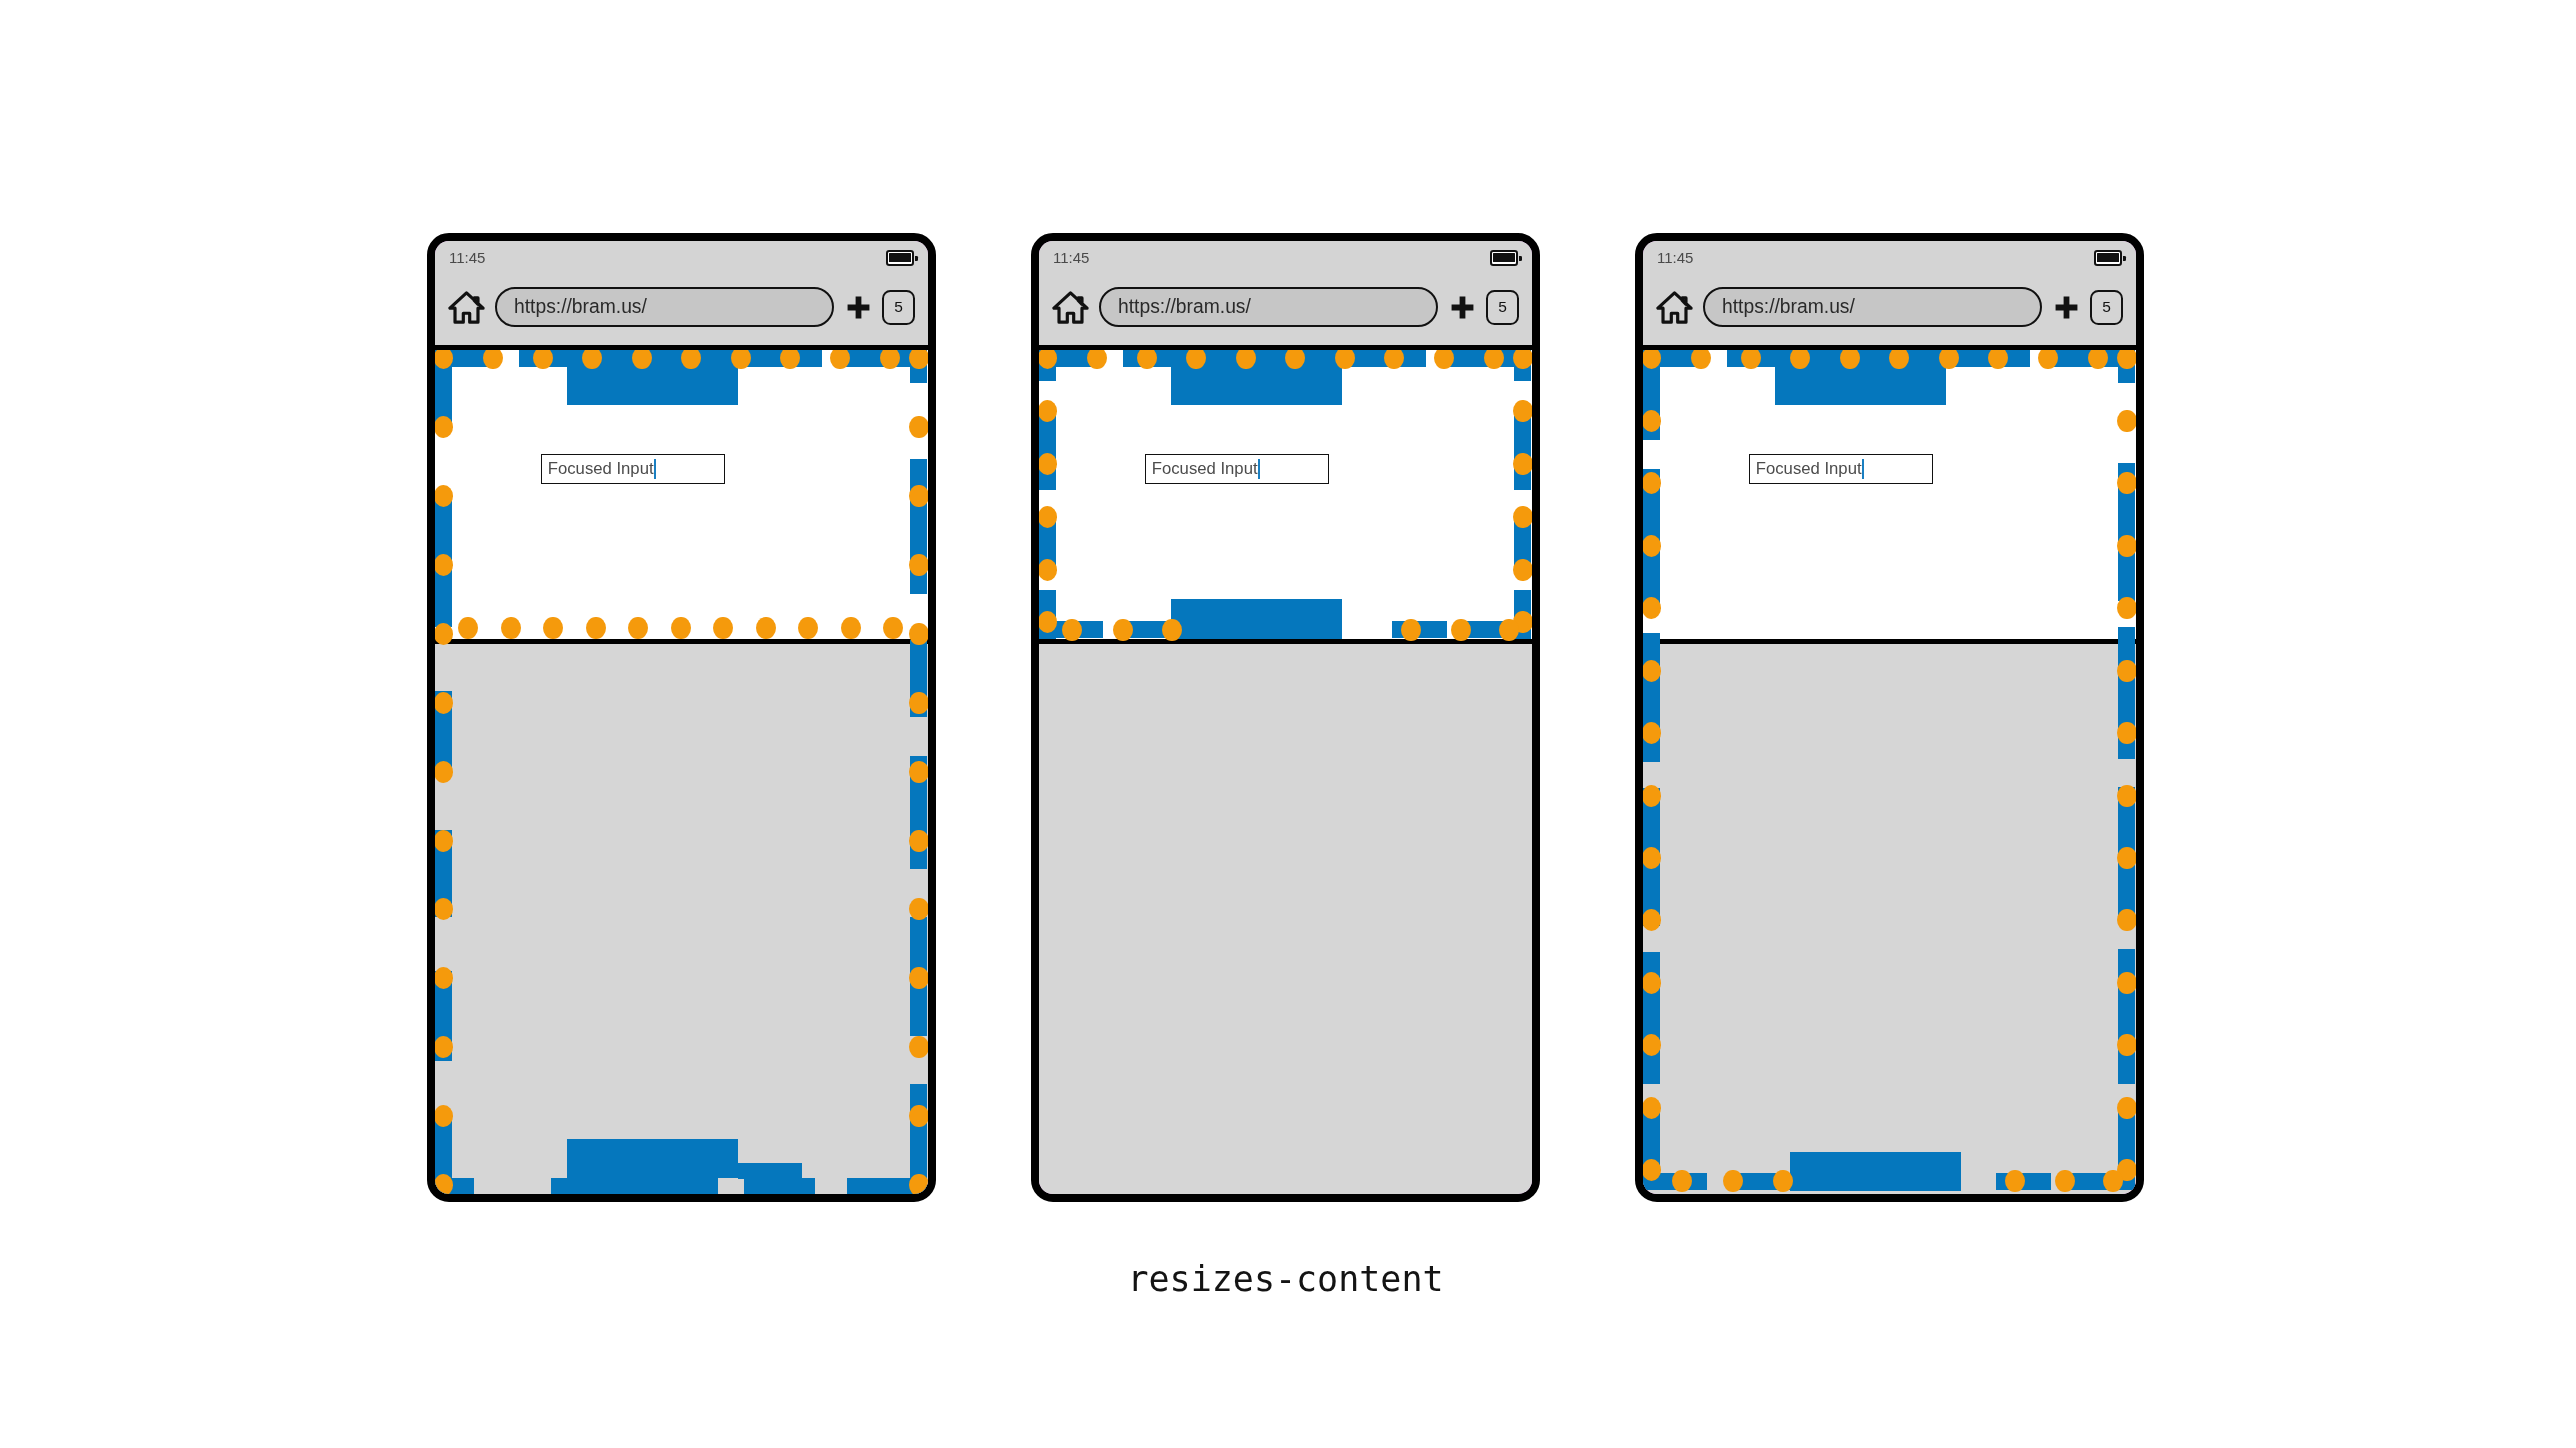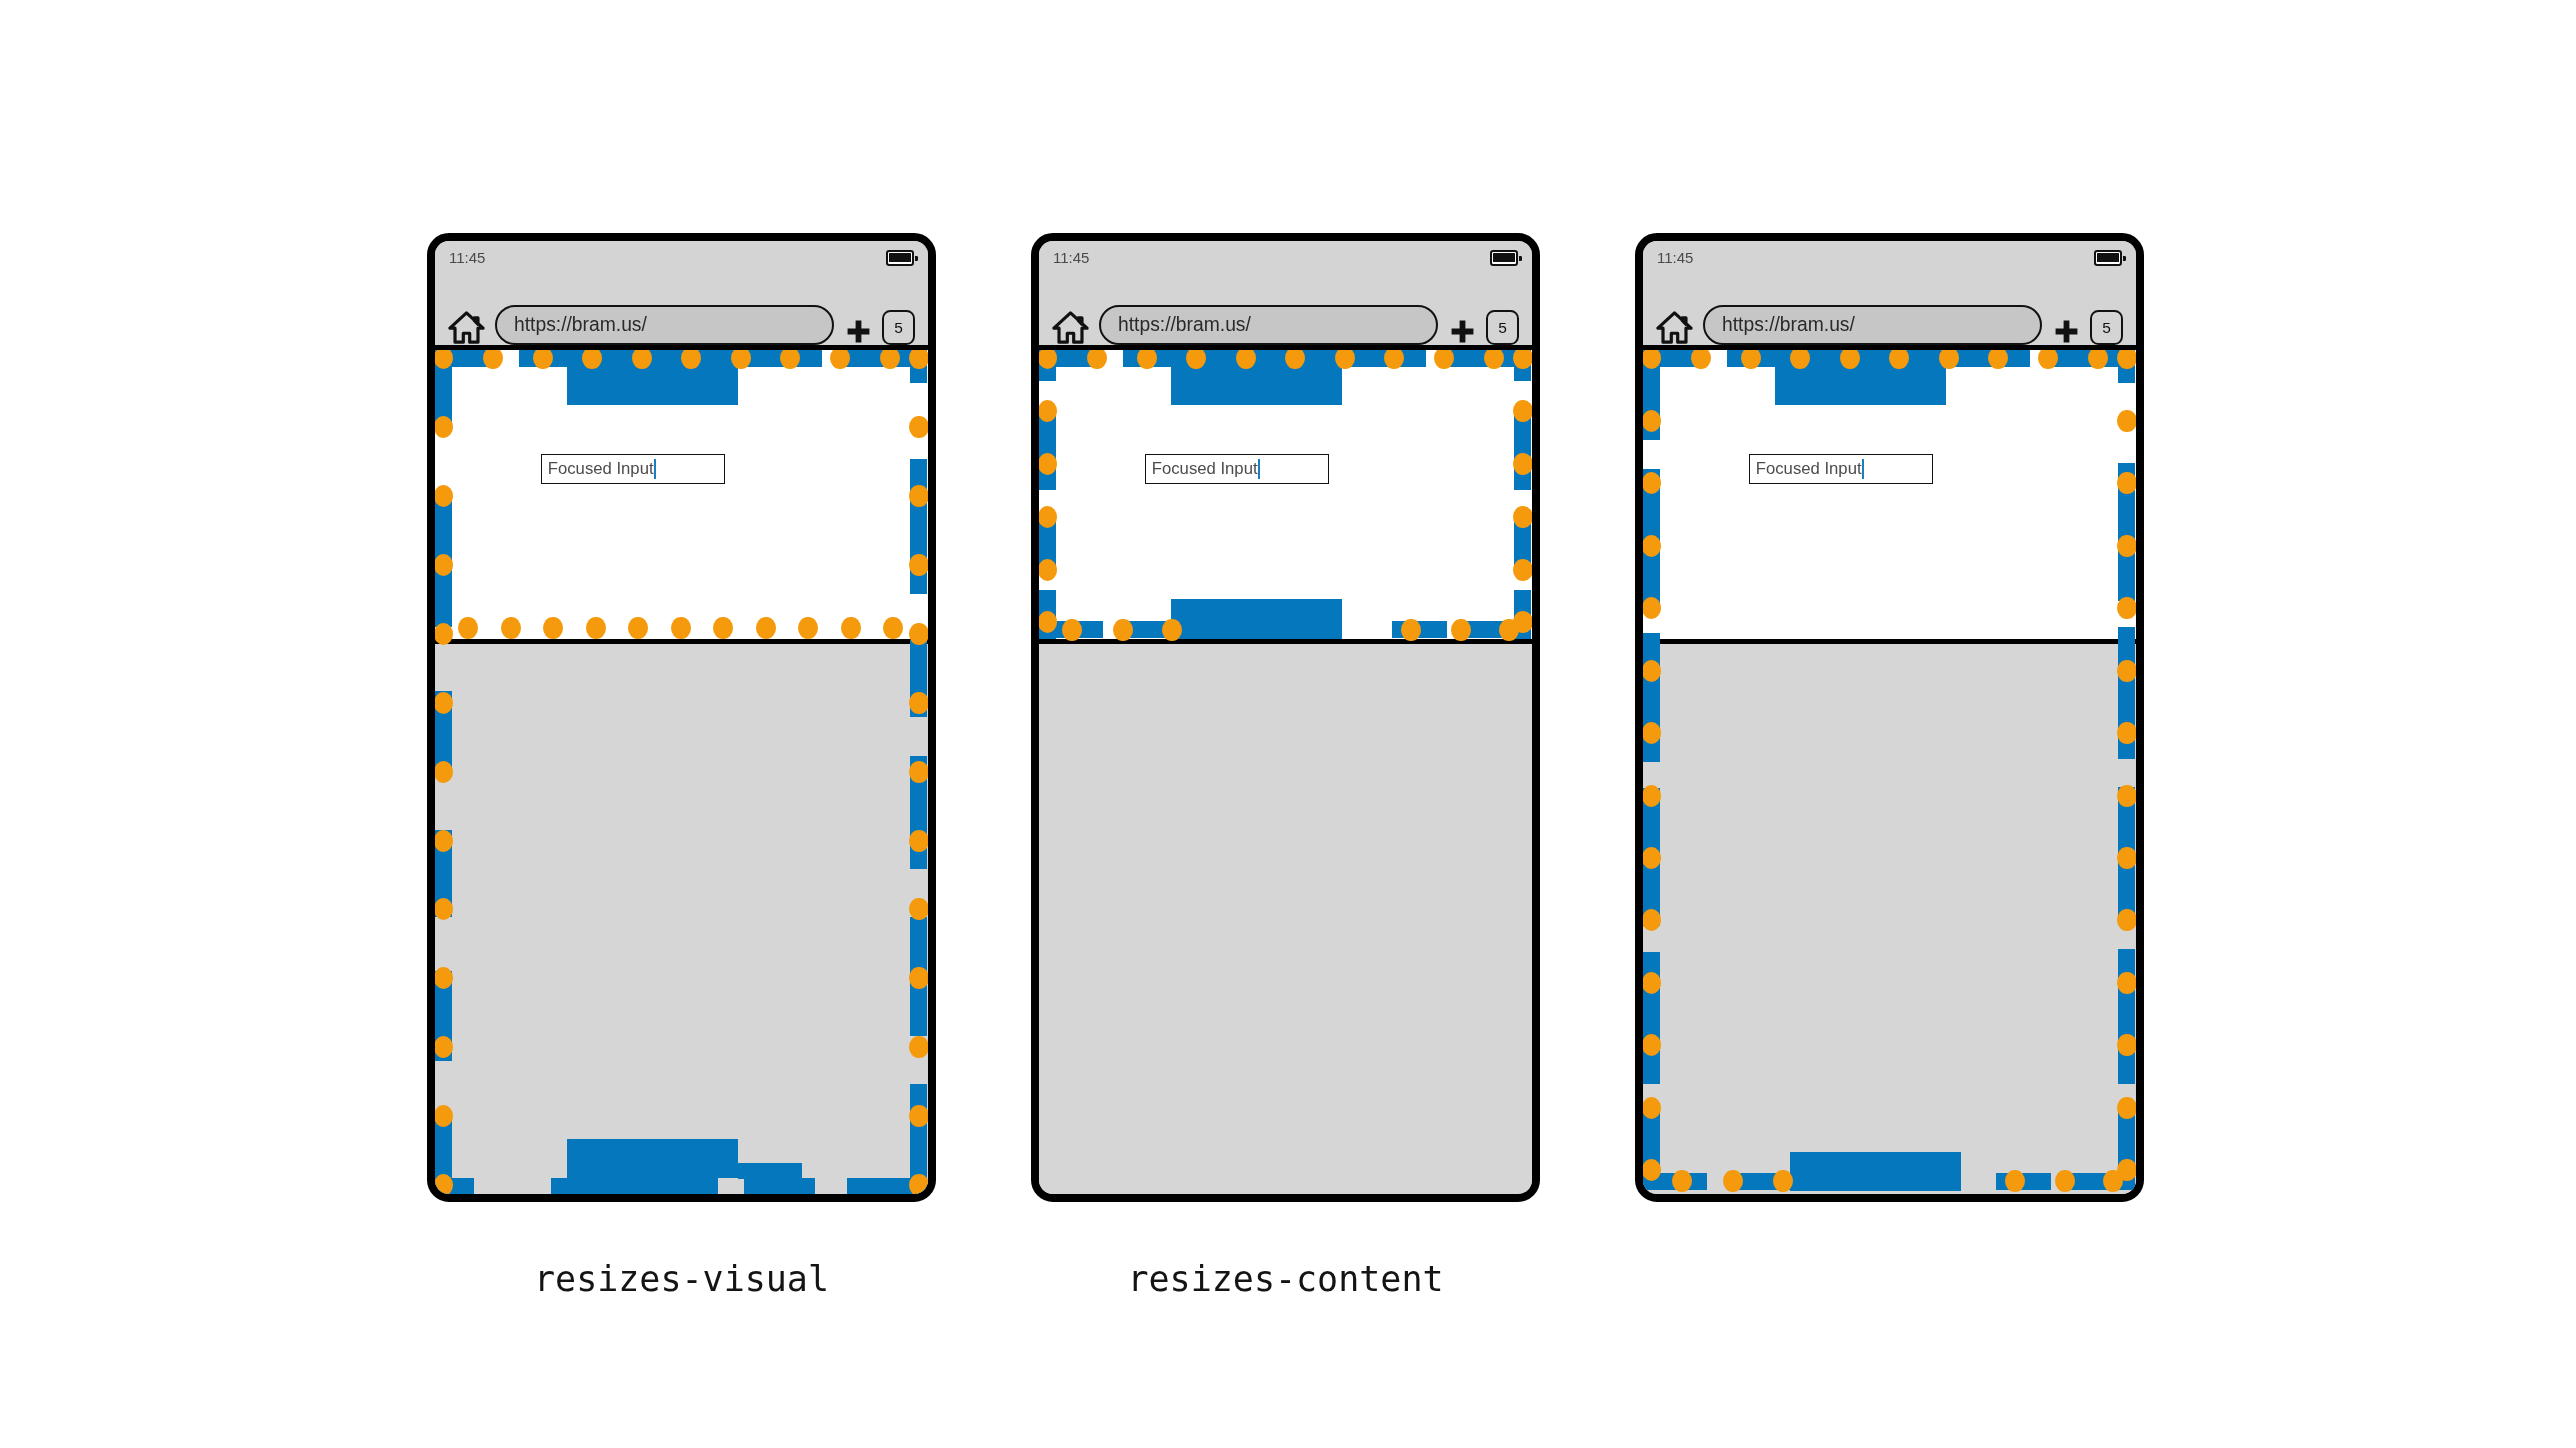--- a/index.html
+++ b/index.html
@@ -77,21 +77,21 @@
     width: 3.2px; height: 5.2px;
     background: #111111;
     border-radius: 0 1.3px 1.3px 0;
   }
 
   .toolbar {
     position: absolute;
     left: 0; right: 0; top: 28px;
     height: 76px;
     display: flex;
-    align-items: flex-end;
+    align-items: center;
     gap: 10.3px;
     padding: 0 13px;
   }
   .home-icon { flex: 0 0 auto; width: 37px; height: 35px; display: block; }
   .urlbar {
     flex: 1 1 auto;
     height: 40px;
     border: 2.6px solid #111111;
     border-radius: 22px;
     background: #c6c6c6;
@@ -527,17 +527,16 @@
       <div class="seg" style="left:132px;top:0;width:171px;height:55px;z-index:5;"></div>
       <div class="seg" style="left:147px;top:802px;width:171px;height:39px;z-index:5;"></div>
 
       <div class="focused-input" style="left:106px;top:104px;">
         <span class="txt" title="Focused Input">Focused Input</span>
           <span class="caret"></span>
       </div>
     </div>
   </div>
 
-  <div class="caption c0">resizes-visual</div>
   <div class="caption c1">resizes-content</div>
 
 </div>
 
 
 </body></html>

